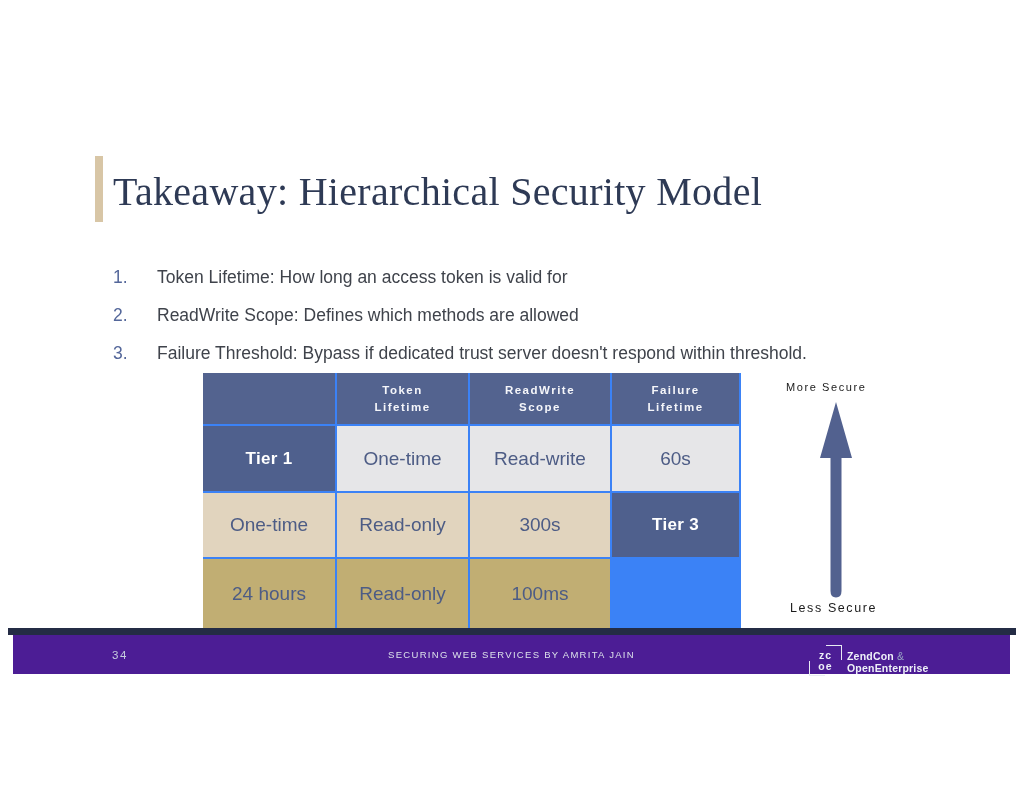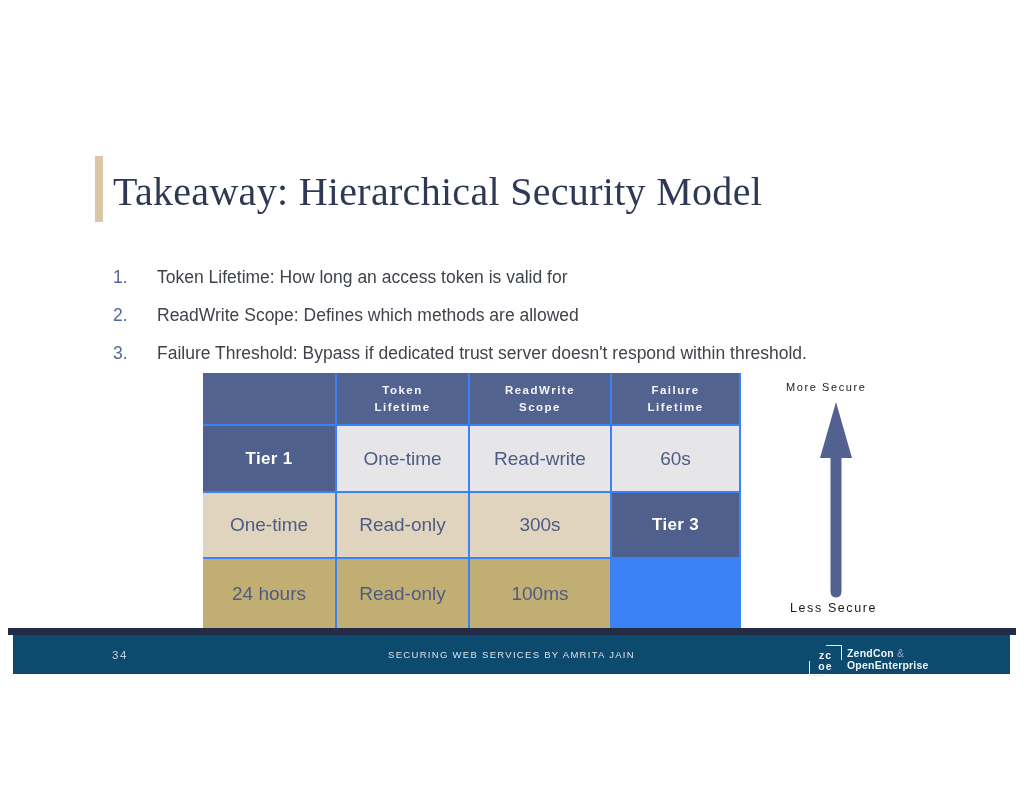--- a/index.html
+++ b/index.html
@@ -33,26 +33,26 @@
   .row-t2 { background:#e1d4be; }
   .row-t3 { background:#c1ae73; }
 
   
   .arrow-top-label { position:absolute; left:786px; top:381px; font-size:11px; color:#1b1b1b; letter-spacing:1.6px; }
   .arrow-bottom-label { position:absolute; left:790px; top:601px; font-size:12.5px; color:#1b1b1b; letter-spacing:1.6px; }
   .secure-arrow { position:absolute; left:816px; top:401px; }
 
   
   .footer-strip { position:absolute; left:8px; top:628px; width:1008px; height:7px; background:#242c45; }
-  .footer-bar { position:absolute; left:13px; top:635px; width:997px; height:39px; background:#0c4a6e;
+  .footer-bar { position:absolute; left:13px; top:635px; width:997px; height:39px; background:#4c1d95;
                 display:flex; align-items:center; justify-content:center; }
   .page-num { position:absolute; left:99px; top:0; height:39px; display:flex; align-items:center;
               font-size:11.5px; color:#c6cdde; letter-spacing:1.5px; }
   .footer-center { font-size:9.5px; color:#dbe0ea; letter-spacing:1.3px; }
-  .logo { position:absolute; left:800px; top:12px; height:39px; display:flex; align-items:flex-start; gap:9px; }
+  .logo { position:absolute; left:800px; top:0; height:39px; display:flex; align-items:flex-end; gap:9px; }
   .logo-icon { position:relative; width:25px; height:27px; display:flex; flex-direction:column;
                align-items:center; justify-content:center; }
   .logo-icon .ln { font-size:10.5px; font-weight:bold; line-height:11px; color:#eef1f8; letter-spacing:1px; }
   .logo-icon .br-top { position:absolute; top:-2px; right:-4px; width:16px; height:15px;
                        border-top:1.5px solid #e8ebf3; border-right:1.5px solid #e8ebf3; }
   .logo-icon .br-bot { position:absolute; bottom:-2px; left:-4px; width:16px; height:15px;
                        border-bottom:1.5px solid #e8ebf3; border-left:1.5px solid #e8ebf3; }
   .logo-text { font-size:10.5px; font-weight:bold; color:#eef1f8; line-height:12px; letter-spacing:0.2px; }
   .logo-text .amp { color:#98a4c4; font-weight:normal; }
 </style>

